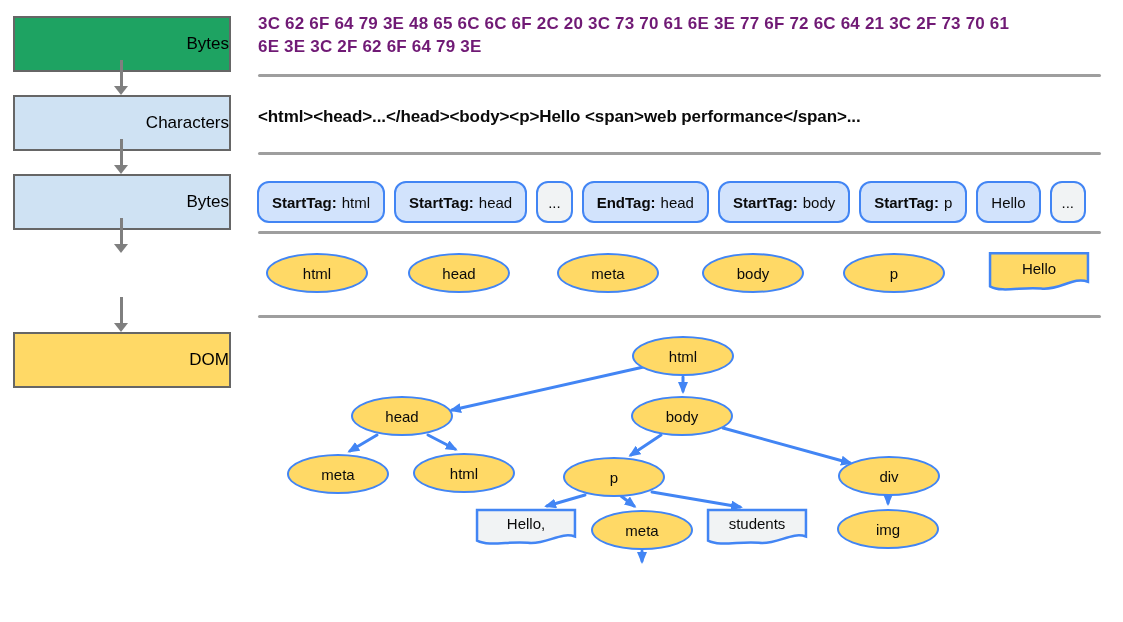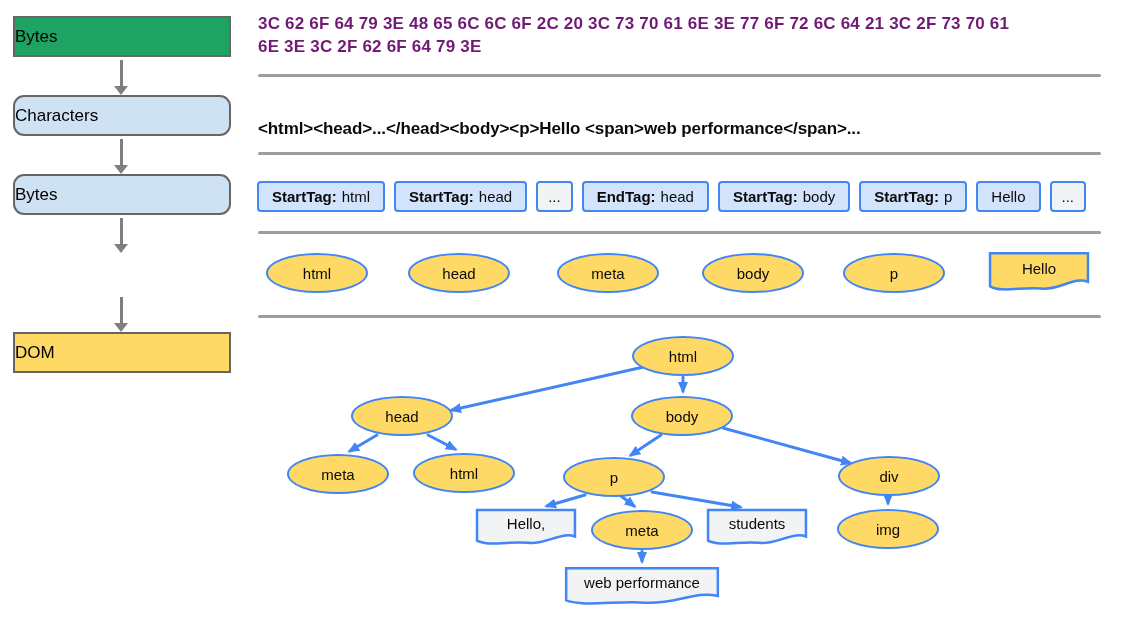--- a/index.html
+++ b/index.html
@@ -2,42 +2,42 @@
 <html><head>
 <meta charset="utf-8">
 <style>
   html,body{margin:0;padding:0;background:#ffffff;}
   .canvas{
     position:relative;width:1123px;height:622px;background:#ffffff;
     font-family:"Liberation Sans","DejaVu Sans",sans-serif;color:#111;overflow:hidden;
   }
   
   .flow-box{
-    position:absolute;left:13px;width:218px;height:41px;box-sizing:border-box;
-    border:2px solid #666666;display:flex;align-items:center;justify-content:flex-start;
+    position:absolute;left:13px;width:218px;height:56px;box-sizing:border-box;
+    border:2px solid #666666;display:flex;align-items:center;justify-content:flex-end;
     font-size:17px;color:#000;
   }
   .flow-box.green{background:#1ea362;}
-  .flow-box.blue{background:#cfe2f3;border-radius:11px;}
+  .flow-box.blue{background:#cfe2f3;}
   .flow-box.yellow{background:#ffd966;}
   .vline{position:absolute;left:120px;width:3px;background:#7f7f7f;}
   .vhead{position:absolute;left:114px;width:0;height:0;
     border-left:7px solid transparent;border-right:7px solid transparent;
     border-top:9px solid #7f7f7f;}
   
   .divider{position:absolute;left:258px;width:843px;height:3px;border-radius:2px;background:#9e9e9e;}
   
   .hexline{position:absolute;left:258px;width:850px;font-size:17px;font-weight:bold;
     letter-spacing:.2px;color:#701a75;white-space:nowrap;}
   .charline{position:absolute;left:258px;width:860px;font-size:17px;font-weight:bold;
-    letter-spacing:-.1px;color:#0a0a0a;white-space:nowrap;margin-top:12px;}
+    letter-spacing:-.1px;color:#0a0a0a;white-space:nowrap;}
   
   .token-row{position:absolute;left:257px;top:181px;display:flex;gap:9px;align-items:stretch;}
   .token{
-    box-sizing:border-box;height:31px;border:2.5px solid #4285f4;border-radius:4px;
+    box-sizing:border-box;height:42px;border:2.5px solid #4285f4;border-radius:12px;
     background:#d2e3fc;display:flex;align-items:center;justify-content:flex-end;
     padding:0 13px;font-size:15px;color:#0a0a0a;white-space:nowrap;
   }
   .token.light{background:#f1f3f4;padding:0 10px;}
   .tp{font-weight:bold;}
   .tv{margin-left:5px;}
   .tp:empty + .tv{margin-left:0;}
   
   .ellipse{
     position:absolute;box-sizing:border-box;width:102px;height:40px;border-radius:50%;
@@ -173,20 +173,14 @@
       <path d="M2 2 L98 2 L98 27 C84 22 70 35 52 33 C34 31 14 37 2 31 Z" fill="#f1f3f4" stroke="#4285f4" stroke-width="2.5" vector-effect="non-scaling-stroke"></path>
     </svg>
     <span class="lbl">students</span>
   </div>
   <div class="textnode" style="left:475px;top:508px;width:102px;height:38px">
     <svg viewBox="0 0 100 36" preserveAspectRatio="none">
       <path d="M2 2 L98 2 L98 27 C84 22 70 35 52 33 C34 31 14 37 2 31 Z" fill="#f1f3f4" stroke="#4285f4" stroke-width="2.5" vector-effect="non-scaling-stroke"></path>
     </svg>
     <span class="lbl">Hello,</span>
   </div>
-  <div class="textnode" style="left:563px;top:566px;width:158px;height:40px">
-    <svg viewBox="0 0 100 36" preserveAspectRatio="none">
-      <path d="M2 2 L98 2 L98 27 C84 22 70 35 52 33 C34 31 14 37 2 31 Z" fill="#f1f3f4" stroke="#4285f4" stroke-width="2.5" vector-effect="non-scaling-stroke"></path>
-    </svg>
-    <span class="lbl">web performance</span>
-  </div>
 
 </div>
 
 </body></html>

